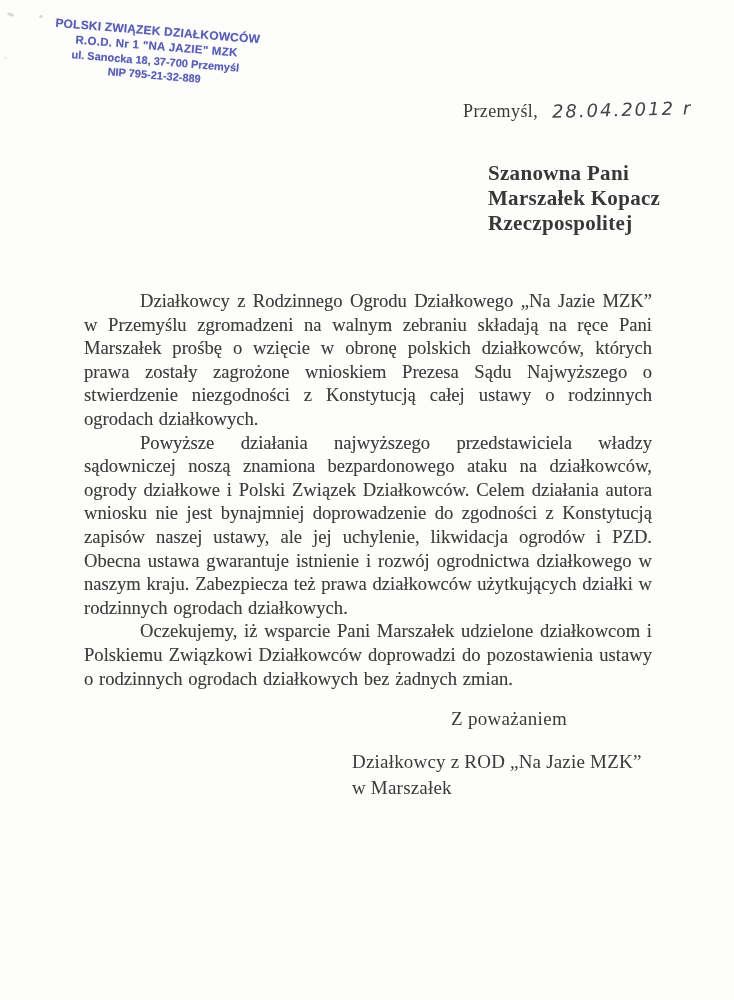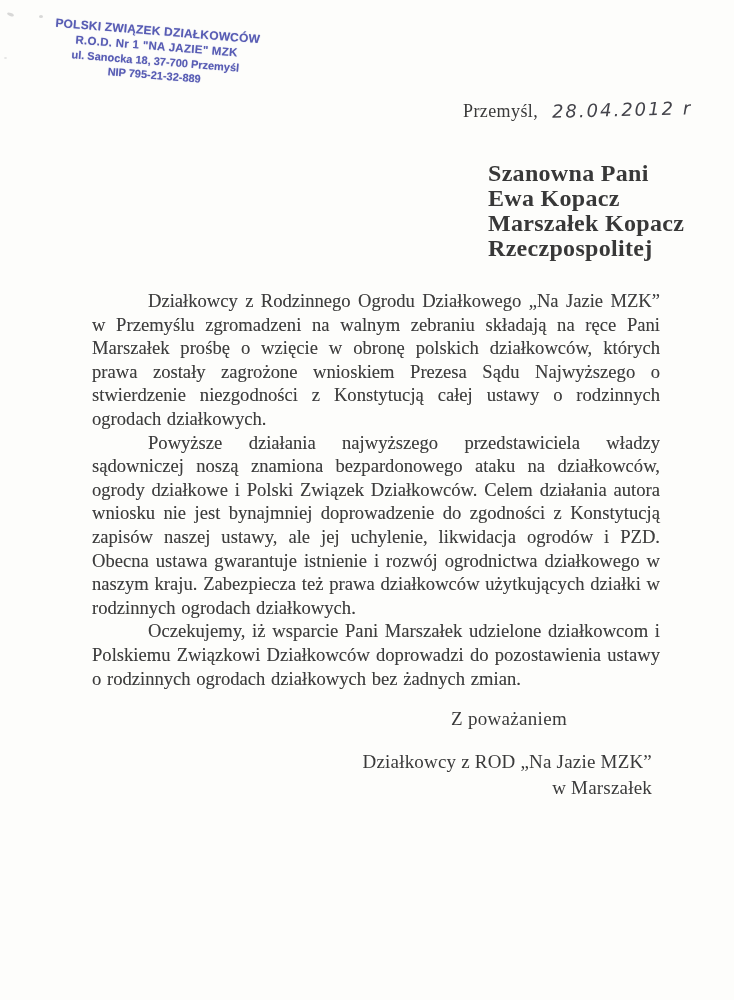--- a/index.html
+++ b/index.html
@@ -45,43 +45,43 @@
     font-size:18px;
     letter-spacing:2px;
     color:#43434a;
     transform:rotate(-1.5deg) translateY(-1px);
   }
 
   
   .recipient{
     position:absolute;left:488px;top:161px;
     font-weight:bold;
-    font-size:24px;line-height:25px;
+    font-size:21px;line-height:25px;
     letter-spacing:.3px;
     color:#383838;
   }
 
   
   .body-text{
-    position:absolute;left:92px;top:289px;width:568px;
+    position:absolute;left:84px;top:289px;width:568px;
     font-size:18.6px;line-height:23.6px;
     text-align:justify;
     color:#3d3d3d;
     text-shadow:0 0 .4px rgba(70,70,70,.4);
   }
   .body-text p{margin:0;text-indent:56px;word-spacing:1px;}
 
   
   .closing-salutation{
     position:absolute;left:427px;top:708px;
     font-size:19px;letter-spacing:.3px;margin-left:24px;
   }
   .signature{
     position:absolute;left:352px;top:749px;width:300px;
-    text-align:right;
+    text-align:left;
     font-size:19px;line-height:26px;
     letter-spacing:.2px;
   }
 </style>
 </head>
 <body>
 
 <div class="page" style="background: rgb(253, 253, 251);">
 
   <span class="speck s1"></span>
@@ -95,21 +95,20 @@
     <div class="l4">NIP 795-21-32-889</div>
   </div>
 
   <div class="dateline">
     <span class="city">Przemyśl,</span>
     <span class="hand">28.04.2012 r</span>
   </div>
 
   <div class="recipient">
     <div>Szanowna Pani</div>
-    <div>Ewa Kopacz</div>
     <div>Marszałek Kopacz</div>
     <div>Rzeczpospolitej</div>
   </div>
 
   <div class="body-text">
     <p>Działkowcy z Rodzinnego Ogrodu Działkowego „Na Jazie MZK” w Przemyślu zgromadzeni na walnym zebraniu składają na ręce Pani Marszałek prośbę o wzięcie w obronę polskich działkowców, których prawa zostały zagrożone wnioskiem Prezesa Sądu Najwyższego o stwierdzenie niezgodności z Konstytucją całej ustawy o rodzinnych ogrodach działkowych.</p>
     <p>Powyższe działania najwyższego przedstawiciela władzy sądowniczej noszą znamiona bezpardonowego ataku na działkowców, ogrody działkowe i Polski Związek Działkowców. Celem działania autora wniosku nie jest bynajmniej doprowadzenie do zgodności z Konstytucją zapisów naszej ustawy, ale jej uchylenie, likwidacja ogrodów i PZD. Obecna ustawa gwarantuje istnienie i rozwój ogrodnictwa działkowego w naszym kraju. Zabezpiecza też prawa działkowców użytkujących działki w rodzinnych ogrodach działkowych.</p>
     <p>Oczekujemy, iż wsparcie Pani Marszałek udzielone działkowcom i Polskiemu Związkowi Działkowców doprowadzi do pozostawienia ustawy o rodzinnych ogrodach działkowych bez żadnych zmian.</p>
   </div>
 

